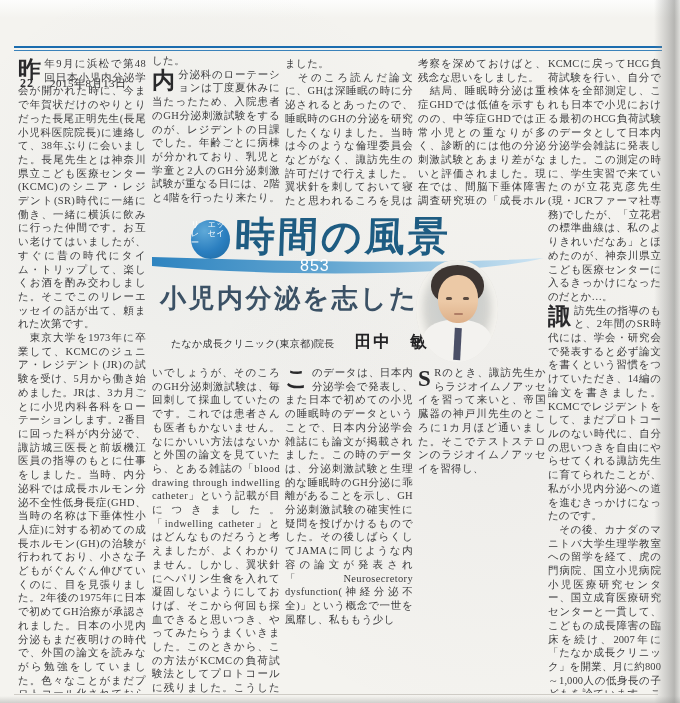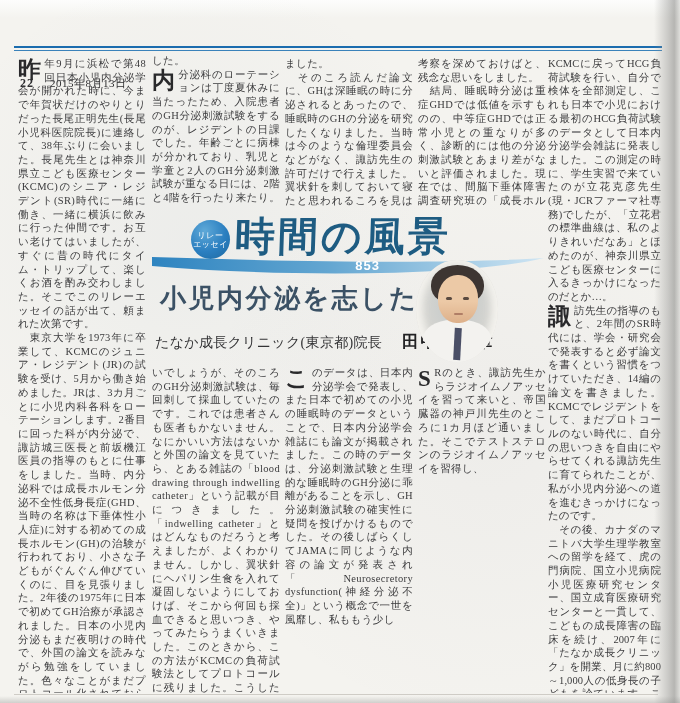--- a/index.html
+++ b/index.html
@@ -27,32 +27,32 @@
 
   .col{position:absolute;width:128px;text-align:justify;font-size:10.5px;line-height:13.7px;
     letter-spacing:0.35px;overflow:hidden;}
   .col.narrow{width:113px;letter-spacing:0.1px;}
   .t{white-space:pre-line;}
   .dc{float:left;font-size:23px;line-height:26px;height:27px;padding-right:3px;color:#29292b;font-weight:600;}
 
   .feature{position:absolute;left:150px;top:205px;width:398px;height:158px;}
   .badge{position:absolute;left:41px;top:15px;width:39px;height:39px;border-radius:50%;
     background:radial-gradient(circle at 35% 28%, #5fa9d8 0%, #2b7fc0 55%, #1d689f 100%);
-    color:#ffffff;display:flex;flex-direction:column;align-items:center;justify-content:center;
+    color:#ffffff;display:flex;flex-direction:row;justify-content:center;
     font-family:"Liberation Sans","DejaVu Sans",sans-serif;font-size:8px;line-height:9px;letter-spacing:0.5px;}
   .ftitle{position:absolute;left:85px;top:4px;font-size:40px;font-weight:bold;color:#1e5c82;
     letter-spacing:3px;white-space:nowrap;transform:skewX(-2deg);}
   .swoosh{position:absolute;left:2px;top:48px;}
-  .fnum{position:absolute;left:150px;top:54px;width:80px;text-align:right;color:#ffffff;
-    font-size:13px;line-height:13px;font-weight:bold;letter-spacing:1px;
+  .fnum{position:absolute;left:150px;top:54px;width:80px;text-align:left;color:#ffffff;
+    font-size:16px;line-height:13px;font-weight:normal;letter-spacing:1px;
     font-family:"Liberation Sans","DejaVu Sans",sans-serif;}
   .fsub{position:absolute;left:10px;top:76px;font-size:26px;font-weight:bold;color:#3b5165;
     letter-spacing:2.5px;white-space:nowrap;}
   .fauthor{position:absolute;left:5px;top:126px;white-space:nowrap;}
-  .aff{font-size:14px;color:#333335;letter-spacing:0.3px;}
+  .aff{font-size:10px;color:#333335;letter-spacing:0.3px;margin-left:16px;}
   .aname{font-size:16.5px;font-weight:bold;color:#222224;margin-left:16px;letter-spacing:2px;}
 
   .photo{position:absolute;left:266px;top:55px;width:82px;height:102px;overflow:hidden;
     border-radius:50%/48% 48% 52% 52%;
     background:radial-gradient(ellipse at 50% 42%, #c2c8c9 0%, #d4d4d0 55%, #e9e6e0 82%);
     box-shadow:inset 0 0 9px 6px rgba(244,243,239,0.95);}
   .photo div{position:absolute;}
   .ph-hair{left:15px;top:5px;width:53px;height:40px;border-radius:50% 50% 46% 46%;background:#3d3532;}
   .ph-shirt{left:7px;top:60px;width:68px;height:44px;border-radius:42% 42% 0 0;background:#f3f2ef;}
   .ph-tie{left:38px;top:68px;width:7px;height:32px;background:#4a4f66;transform:rotate(3deg);}

